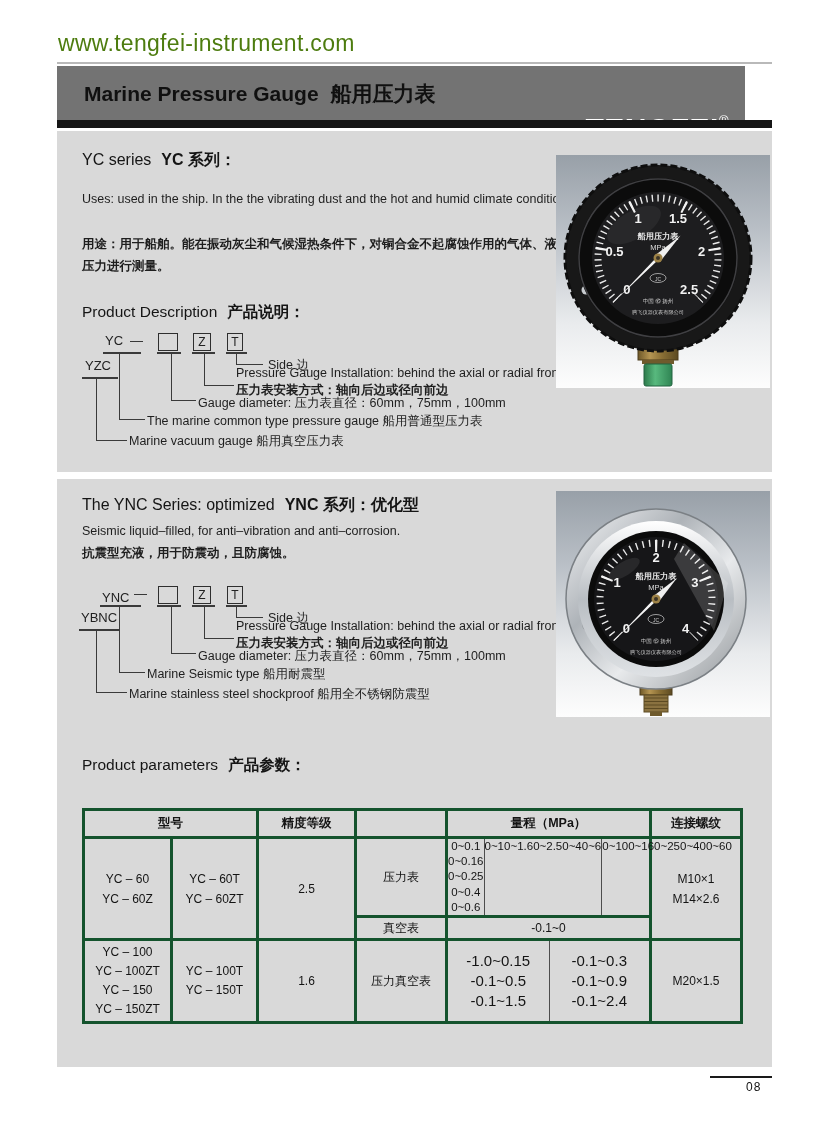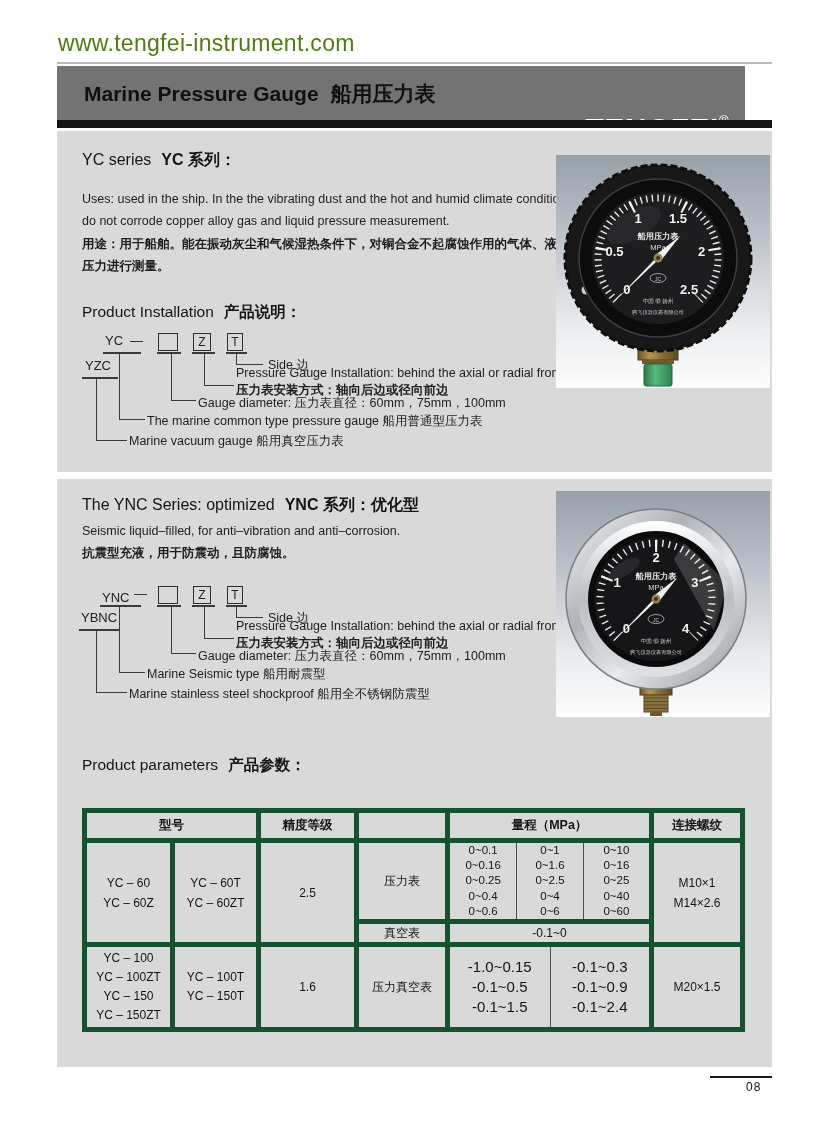--- a/index.html
+++ b/index.html
@@ -31,27 +31,27 @@
   .seg{height:2px;background:#3a3a3a;}
   .conn{border-left:1.5px solid #3a3a3a;border-bottom:1.5px solid #3a3a3a;}
   .dlabel{font-size:12.5px;color:#1e1e1e;white-space:nowrap;}
 
   
   .card{background:linear-gradient(180deg,#98a0a8 0%,#b9bfc6 32%,#e9ebed 72%,#fdfdfd 100%);}
 
   
   .ptable{position:absolute;left:82px;top:808px;border-collapse:collapse;table-layout:fixed;width:658px;
           font-size:12px;color:#141414;}
-  .ptable td{border:5px solid #14532d;text-align:center;vertical-align:middle;padding:0;}
+  .ptable td{border:3px solid #14532d;text-align:center;vertical-align:middle;padding:0;}
   .ptable .hd{font-size:12.5px;font-weight:700;height:25px;}
   .rowP{height:76px;} .rowV{height:23px;} .rowG2{height:80px;}
   .lines20 div{line-height:20px;} .lines19 div{line-height:19px;}
   .rgrid3{display:grid;grid-template-columns:1fr 1fr 1fr;height:76px;align-items:center;}
   .rgrid3 .rc{line-height:15.2px;font-size:11.5px;}
-  .rgrid3 .rc+.rc{border-left:1px solid #4d4d4d;height:100%;display:flex;flex-direction:column;justify-content:center;}
+  .rgrid3 .rc+.rc{border-left:1px solid #4d4d4d;height:100%;display:flex;flex-direction:row;justify-content:center;}
   .rgrid3 .rc:first-child{height:100%;display:flex;flex-direction:column;justify-content:center;}
   .rgrid2{display:grid;grid-template-columns:1fr 1fr;height:80px;align-items:center;}
   .rgrid2 .rc{line-height:20px;font-size:15px;height:100%;display:flex;flex-direction:column;justify-content:center;}
   .rgrid2 .rc+.rc{border-left:1px solid #4d4d4d;}
 
   .pageline{left:710px;top:1076px;width:62px;height:2px;background:#1a1a1a;}
   .pagenum{left:746px;top:1080px;font-size:12px;color:#111;letter-spacing:1px;}
 </style>
 </head>
 <body>
@@ -71,26 +71,25 @@
   </div>
   <div class="abs banner-underline"></div>
 
   <div class="abs panel panel1"></div>
   <div class="abs panel panel2"></div>
 
   <div class="abs sec-title" style="left:82px;top:150px;">
     <span>YC series</span><span class="zh">YC 系列：</span>
   </div>
   <div class="abs body-line" style="left:82px;top:192px;">Uses: used in the ship. In the the vibrating dust and the hot and humid climate conditions,</div>
-  <div class="abs body-line" style="left:82px;top:214px;">do not corrode copper alloy gas and liquid pressure measurement.</div>
   <div class="abs body-line zh" style="left:82px;top:236px;">用途：用于船舶。能在振动灰尘和气候湿热条件下，对铜合金不起腐蚀作用的气体、液体的</div>
   <div class="abs body-line zh" style="left:82px;top:258px;">压力进行测量。</div>
 
   <div class="abs sec-title" style="left:82px;top:302px;font-size:15.5px;">
-    <span>Product Installation</span><span class="zh">产品说明：</span>
+    <span>Product Description</span><span class="zh">产品说明：</span>
   </div>
 
   <div class="abs code-txt" style="left:105px;top:333px;">YC</div>
   <div class="abs code-txt" style="left:130px;top:333px;">—</div>
   <div class="abs code-box" style="left:158px;top:333px;width:18px;"></div>
   <div class="abs code-box" style="left:193px;top:333px;width:16px;">Z</div>
   <div class="abs code-box" style="left:227px;top:333px;width:14px;">T</div>
   <div class="abs seg" style="left:103px;top:352px;width:38px;"></div>
   <div class="abs seg" style="left:157px;top:352px;width:24px;"></div>
   <div class="abs seg" style="left:192px;top:352px;width:23px;"></div>

